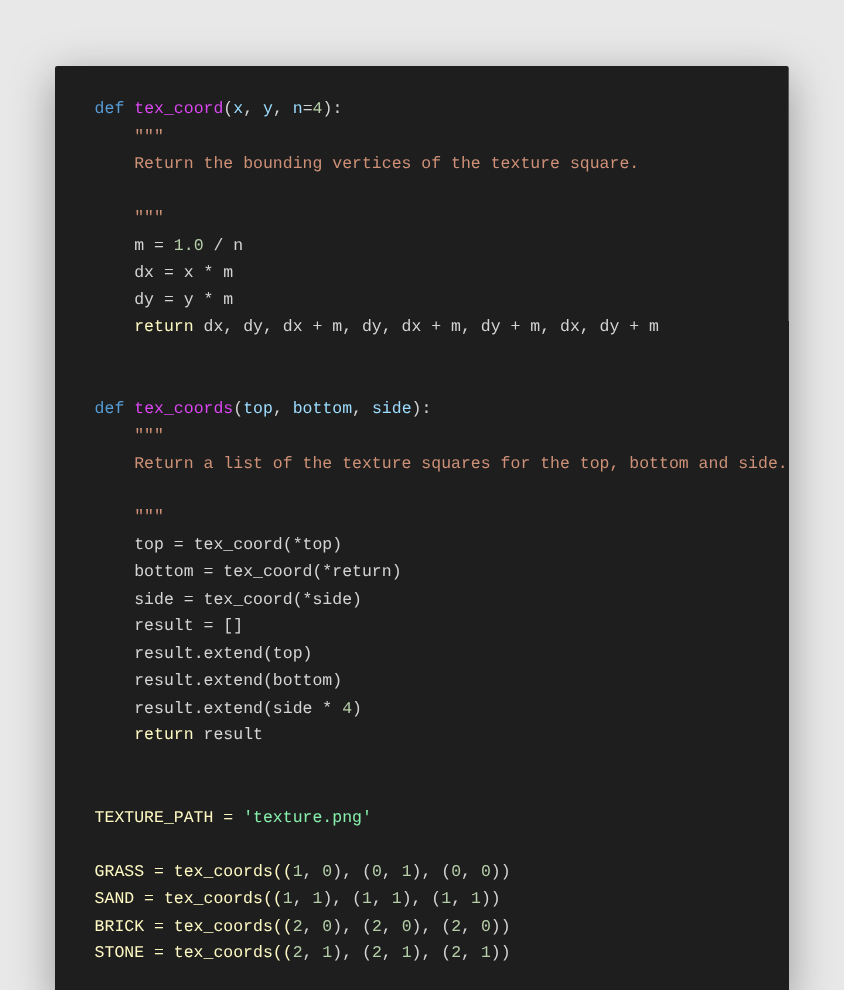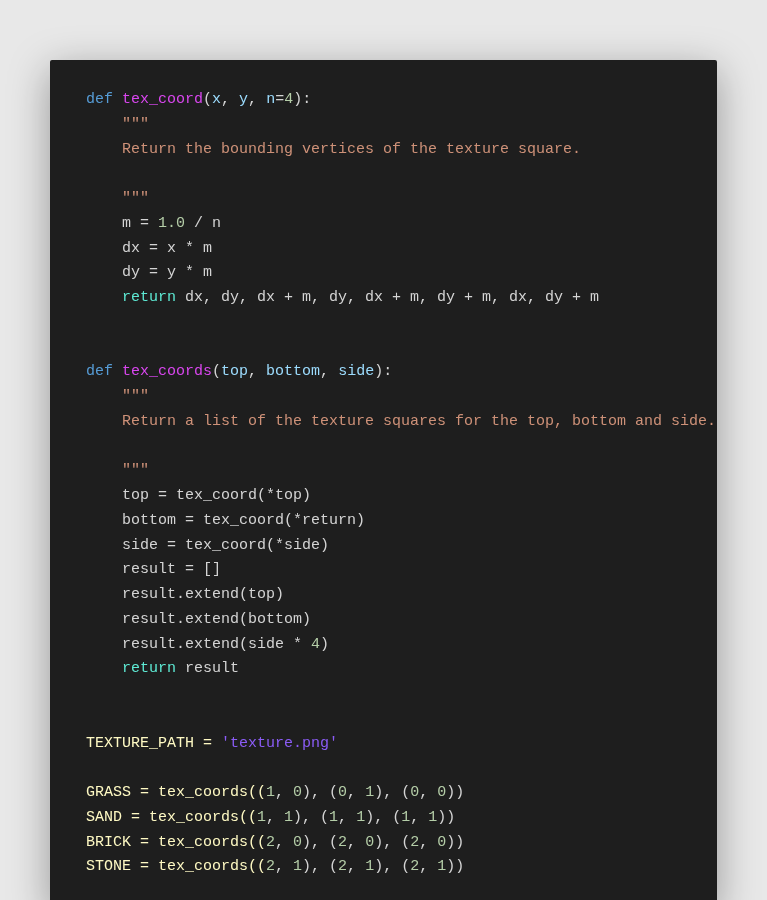--- a/index.html
+++ b/index.html
@@ -18,22 +18,22 @@
       border-radius: 2px;
       box-shadow: 0 10px 40px rgba(0,0,0,0.35);
       white-space: pre;
       overflow-x: auto;
     }
     .keyword { color: #569cd6; text-align: right; }
     .funcname { color: #d946ef; }
     .param { color: #9cdcfe; }
     .number { color: #b5cea8; }
     .string-doc { color: #ce9178; }
-    .string { color: #8b5cf6; }
-    .builtin { color: #5eead4; }
+    .string { color: #86efac; }
+    .builtin { color: #fef9c3; }
     .var { color: #d4d4d4; }
     .const { color: #fef9c3; }
   </style>
 </head>
 <body>
 
 <div class="code-block"><span><span class="keyword">def</span> <span class="funcname">tex_coord</span>(<span class="param">x</span>, <span class="param">y</span>, <span class="param">n</span>=<span class="number">4</span>):
     <span class="string-doc">"""</span>
     <span class="string-doc">Return the bounding vertices of the texture square.</span>
 

